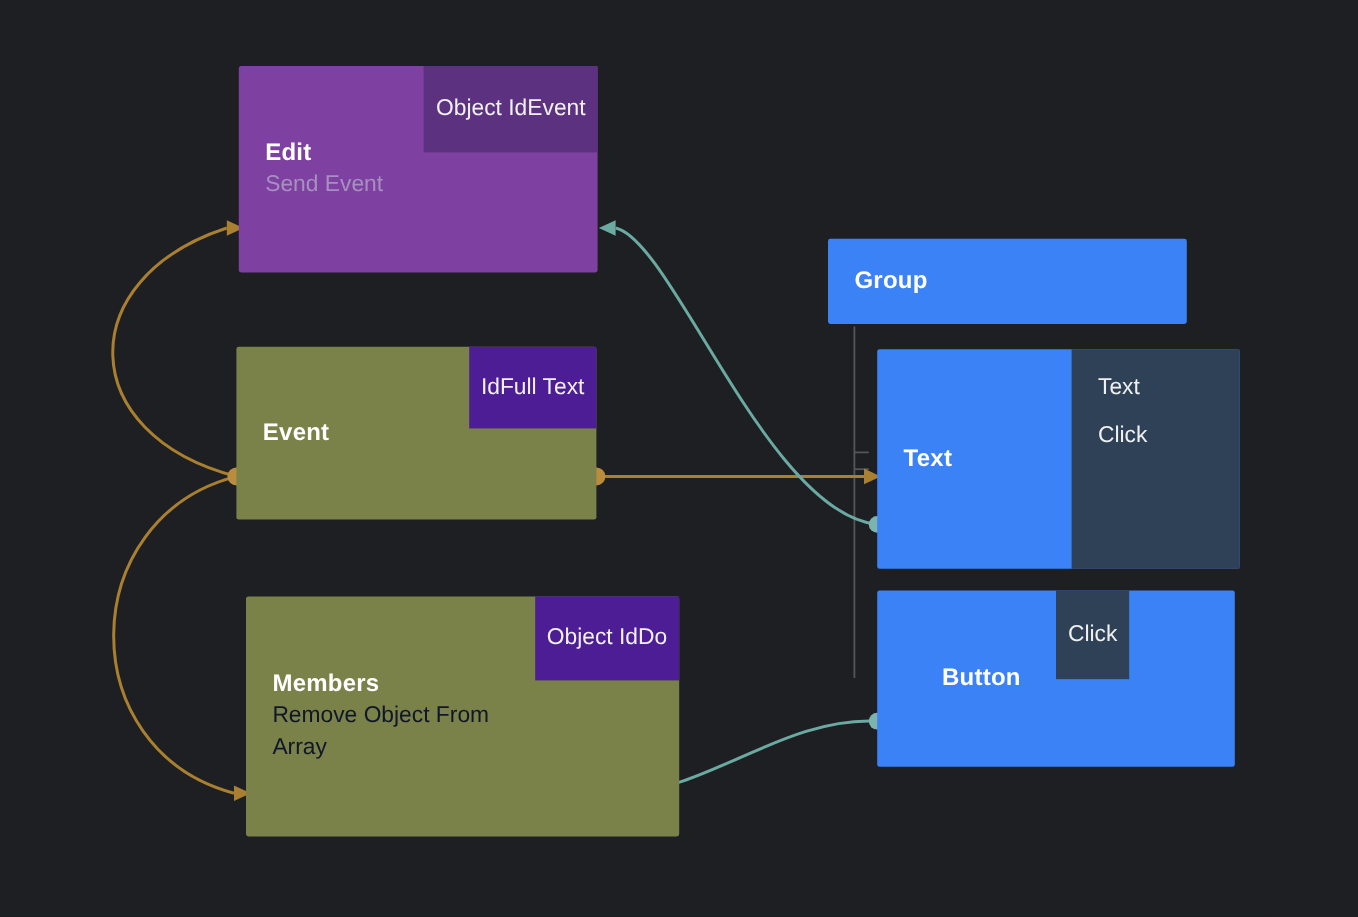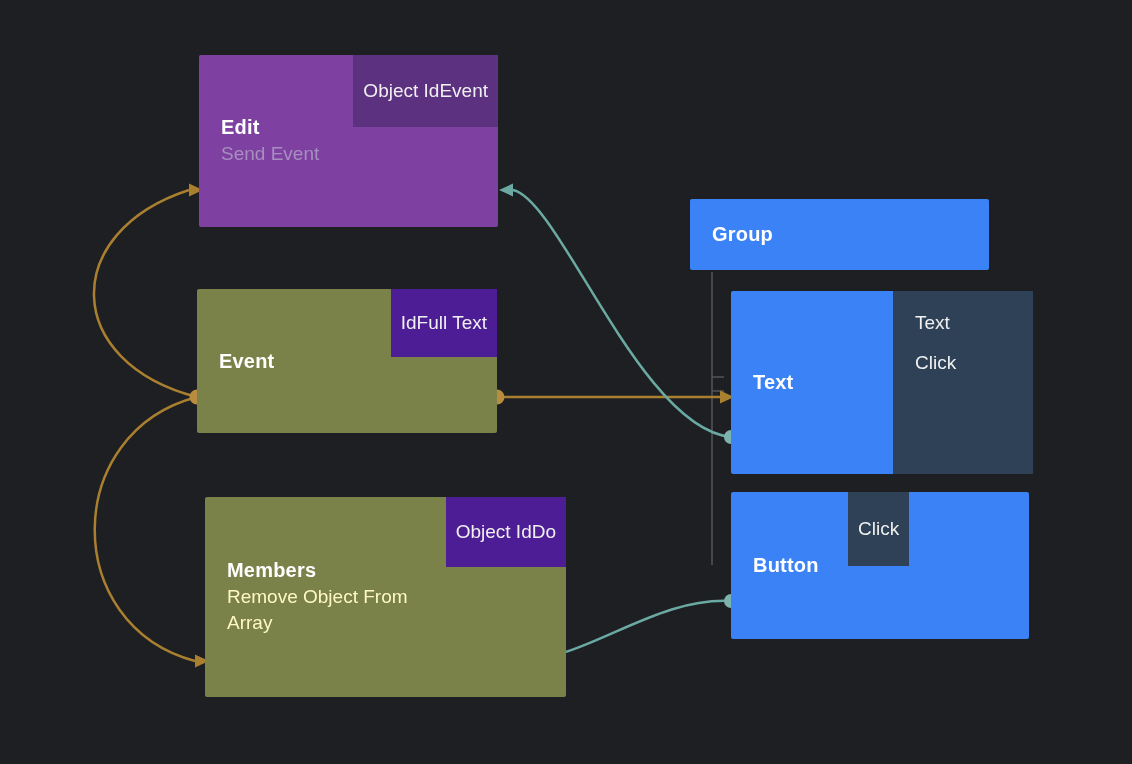--- a/index.html
+++ b/index.html
@@ -61,21 +61,21 @@
     height: 40px;
     display: flex;
     align-items: center;
   }
   
   .purple        { background: #7e41a1; }
   .purple .ports { background: #5c3180; margin: 0; height: 72px; box-sizing: border-box; }
   .purple .subtitle { color: #a78fc0; }
   .olive         { background: #7a8149; }
   .olive .ports  { background: #4c1d95; height: 68px; box-sizing: border-box; }
-  .olive .subtitle { color: #fef9c3; }
+  .olive .subtitle { color: #0f172a; }
   .blue          { background: #3b82f6; }
   .blue .rows, .blue .ports { background: #2e4157; }
   .blue .rows    { flex: 1 1 auto; }
   .blue .ports   { height: 74px; box-sizing: border-box; justify-content: flex-start; }
   .port-label { color: #f0f0f0; }
   .group-node .head { justify-content: center; }
 </style>
 </head>
 <body>
 
@@ -152,21 +152,21 @@
       <div class="row">
         <span class="port-label">Text</span>
       </div>
       <div class="row">
         <span class="port-label">Click</span>
       </div>
     </div>
   </div>
 
   <div class="node blue" style="left:731px; top:492px; width:298px; height:147px;">
-    <div class="head" style="flex:0 0 73px;">
+    <div class="head" style="flex:0 0 73px;margin-left:32px;">
       <div class="title">Button</div>
     </div>
     <div class="ports">
       <span class="port-label">Click</span>
     </div>
   </div>
 
 </div>
 
 </body></html>

